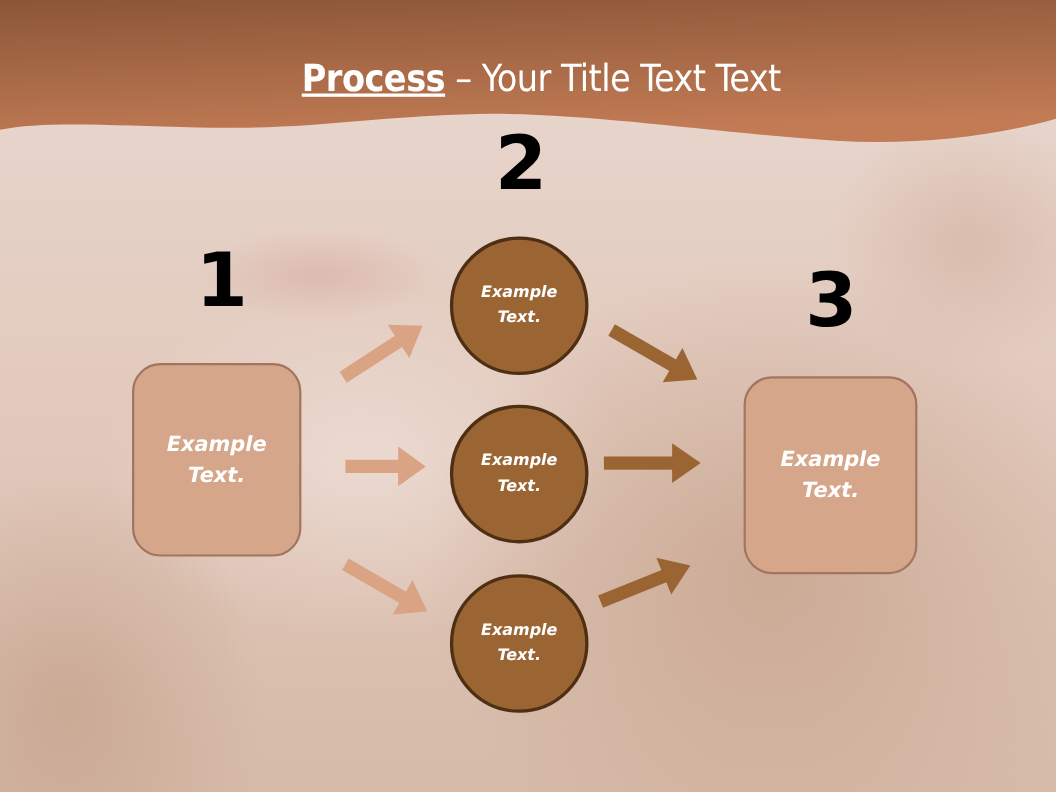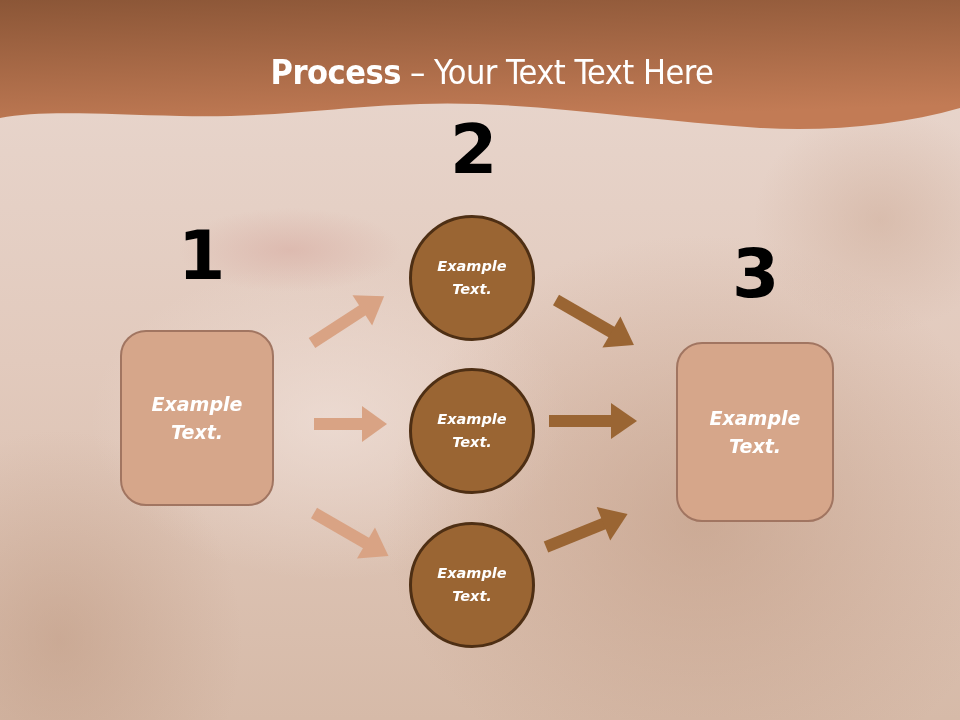--- a/index.html
+++ b/index.html
@@ -7,42 +7,42 @@
   .bg{position:absolute;inset:0;
     background:
       radial-gradient(ellipse 160px 60px at 290px 250px, rgba(215,170,160,0.55), transparent 70%),
       radial-gradient(ellipse 180px 160px at 880px 220px, rgba(205,170,150,0.5), transparent 70%),
       radial-gradient(ellipse 420px 380px at 700px 520px, rgba(190,150,125,0.55), transparent 75%),
       radial-gradient(ellipse 260px 300px at 60px 640px, rgba(185,145,120,0.45), transparent 70%),
       radial-gradient(ellipse 300px 200px at 330px 420px, rgba(240,225,218,0.7), transparent 80%),
       linear-gradient(180deg,#e9d8d0 0%,#e2cabd 50%,#d6baa8 100%);}
   .header{position:absolute;left:0;top:0;width:960px;height:140px;}
   .title{position:absolute;left:0;top:52px;width:984px;text-align:center;color:#fff;font-size:34px;font-family:"DejaVu Sans Condensed","DejaVu Sans",sans-serif;letter-spacing:-0.5px;}
-  .title b{font-weight:bold;}
+  .title b{font-weight:bold;text-decoration:underline;}
   .num{position:absolute;font-weight:bold;font-size:68px;color:#000;line-height:1;font-family:"DejaVu Sans",sans-serif;}
   .box{position:absolute;width:154px;height:176px;border-radius:26px;background:#d6a68a;border:2px solid #a17561;box-sizing:border-box;display:flex;align-items:center;justify-content:center;text-align:center;color:#fff;font-style:italic;font-weight:bold;font-size:19px;line-height:1.5;}
   .circle{position:absolute;width:126px;height:126px;border-radius:50%;background:#9a6533;border:3px solid #4e2f14;box-sizing:border-box;display:flex;align-items:center;justify-content:center;text-align:center;color:#fff;font-style:italic;font-weight:bold;font-size:14.5px;line-height:1.6;}
   svg.arrows{position:absolute;left:0;top:0;}
 </style>
 </head>
 <body>
 
 <div class="bg"></div>
 
 <svg class="header" width="960" height="140" viewBox="0 0 960 140">
   <defs>
     <linearGradient id="hg" x1="0" y1="0" x2="0.25" y2="1">
       <stop offset="0" stop-color="#8b5637"></stop>
       <stop offset="1" stop-color="#c27b55"></stop>
     </linearGradient>
   </defs>
   <path d="M0 0 H960 V108 C900 125 830 132 760 128 C640 120 520 100 420 104 C330 107 280 118 180 116 C100 114 40 110 0 118 Z" fill="url(#hg)"></path>
 </svg>
 
-<div class="title"><b>Process</b><span> – Your Text Text Here</span></div>
+<div class="title"><b>Process</b><span> – Your Title Text Text</span></div>
 
 <svg class="arrows" width="960" height="720" viewBox="0 0 960 720">
 
   <g fill="#d9a384">
     <g transform="translate(312,343) rotate(-33)">
         <rect x="0" y="-6" width="62" height="12"></rect>
         <polygon points="60,-18 86,0 60,18"></polygon>
       </g>
     <g transform="translate(314,424)">
         <rect x="0" y="-6" width="50" height="12"></rect>

